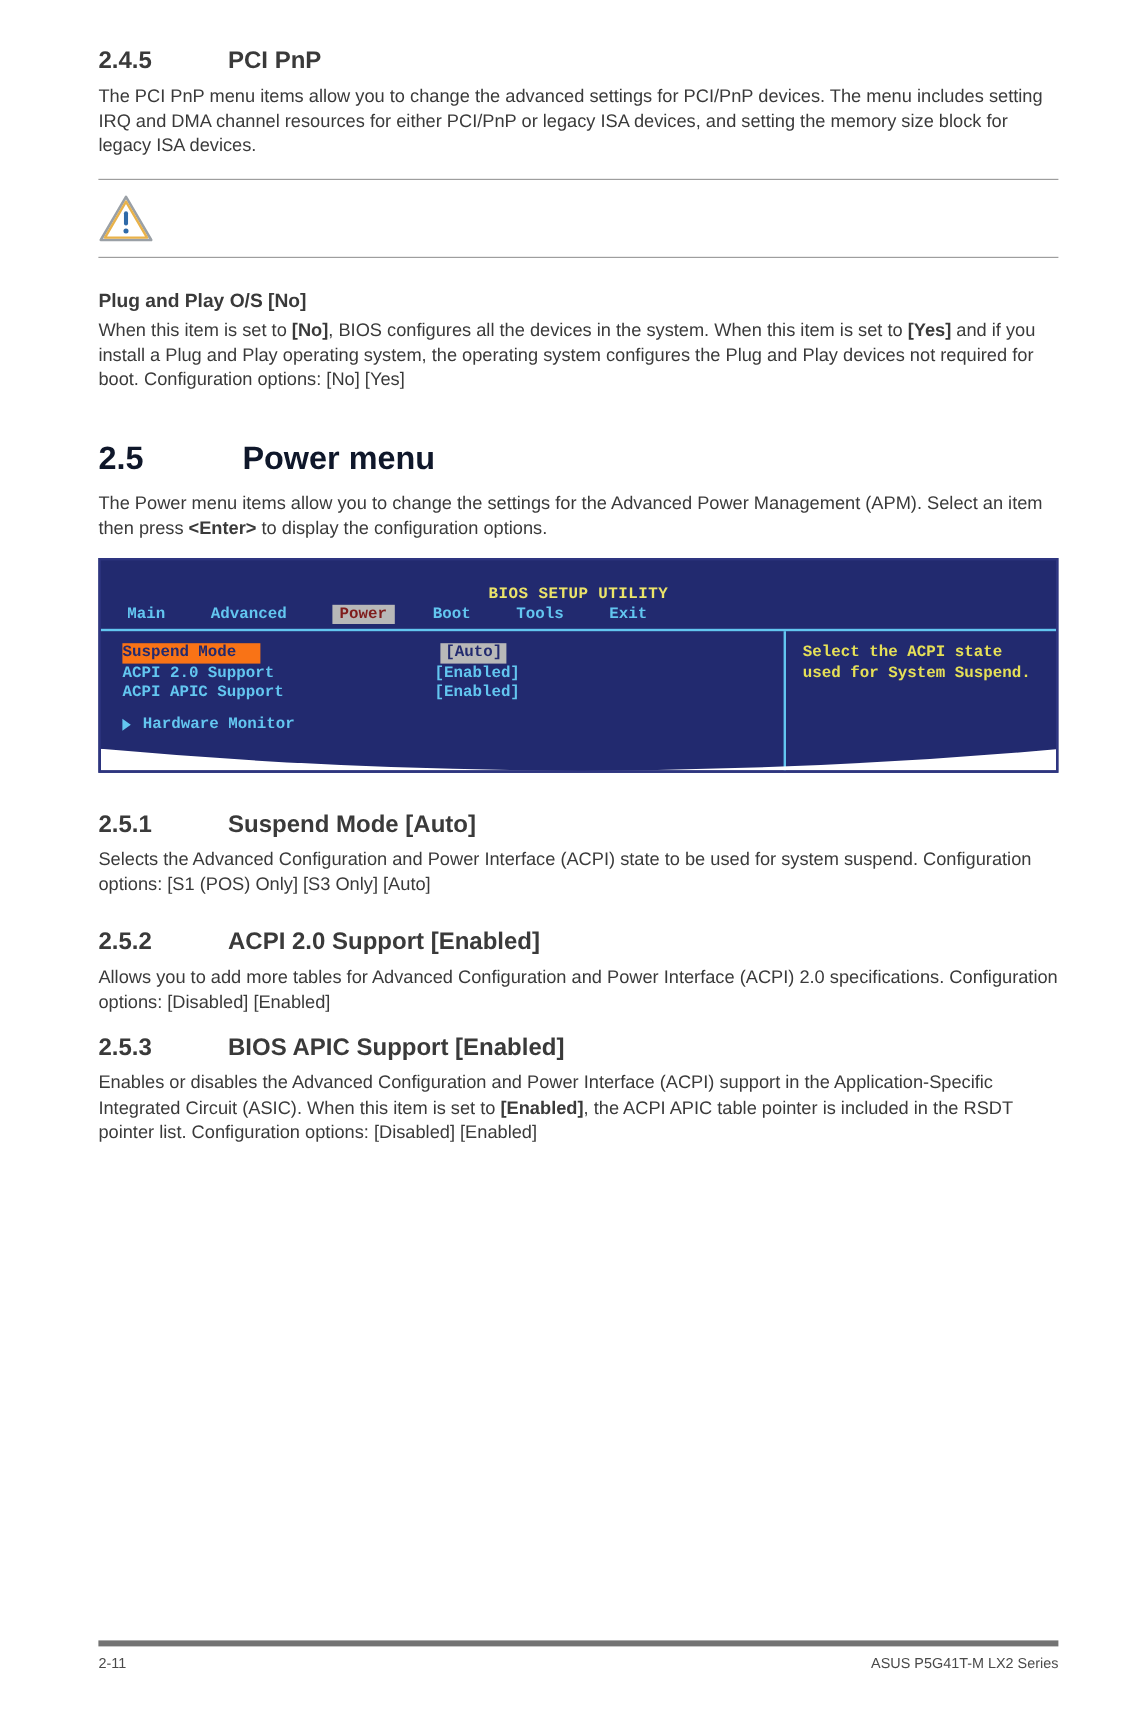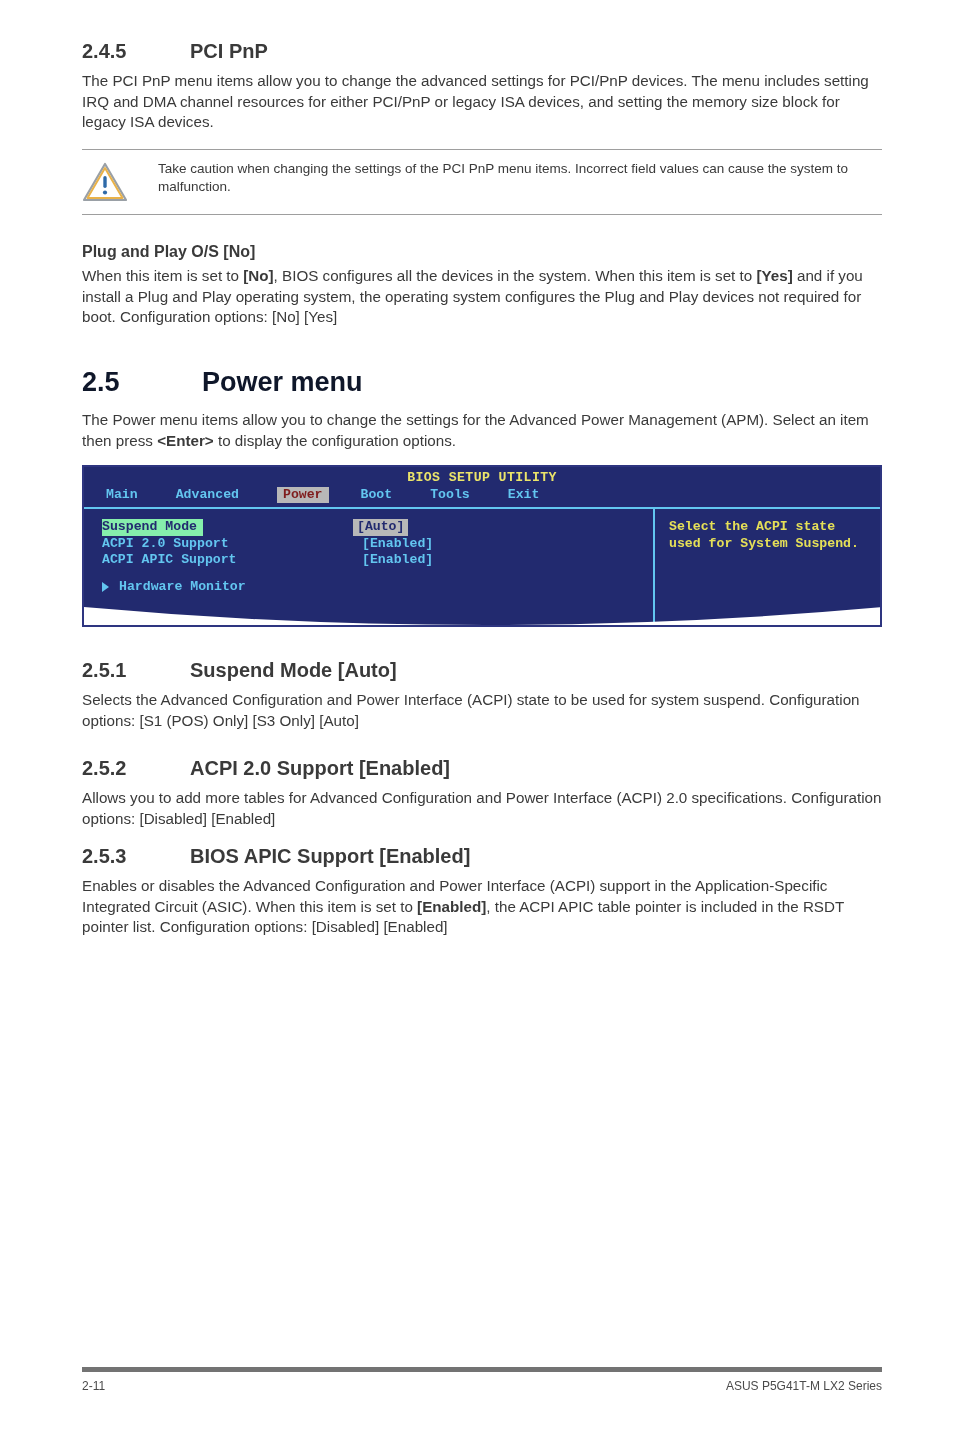--- a/index.html
+++ b/index.html
@@ -61,21 +61,21 @@
     font-size: 13.2px;
     line-height: 1.25;
     color: #63c6f0;
     border: 2px solid #2e3580;
     position: relative;
     overflow: hidden;
   }
   .bios-title {
     text-align: center;
     color: #ebe46a;
-    padding-top: 3px;
+    padding-top: 20px;
     letter-spacing: 0.4px;
     font-weight: bold;
   }
   .bios-tabs {
     display: flex;
     padding: 0 22px 4px 22px;
     gap: 12px;
     align-items: center;
   }
   .bios-tabs span {
@@ -147,21 +147,20 @@
 
 <div class="callout">
   <div class="icon-wrap">
     <svg width="46" height="40" viewBox="0 0 46 40">
       <polygon points="23,2 44,38 2,38" fill="none" stroke="#9aa0a6" stroke-width="2.2" stroke-linejoin="round"></polygon>
       <polygon points="23,6 40.5,36 5.5,36" fill="none" stroke="#e9b24a" stroke-width="2" stroke-linejoin="round"></polygon>
       <rect x="21.3" y="14" width="3.4" height="12" rx="1.7" fill="#2f6aa8"></rect>
       <circle cx="23" cy="30.5" r="2.1" fill="#2f6aa8"></circle>
     </svg>
   </div>
-  <div class="msg">Take caution when changing the settings of the PCI PnP menu items. Incorrect field values can cause the system to malfunction.</div>
 </div>
 
 <div class="h4">Plug and Play O/S [No]</div>
 <p class="p">
   <span>When this item is set to </span><b>[No]</b><span>, BIOS configures all the devices in the system. When this item is set to </span><b>[Yes]</b><span> and if you install a Plug and Play operating system, the operating system configures the Plug and Play devices not required for boot. Configuration options: [No] [Yes]</span>
 </p>
 
 <div class="h2">
   <span class="num">2.5</span><span>Power menu</span>
 </div>
@@ -175,21 +174,21 @@
     <span>Main</span>
     <span>Advanced</span>
     <span class="active">Power</span>
     <span>Boot</span>
     <span>Tools</span>
     <span>Exit</span>
   </div>
   <div class="bios-body">
     <div class="bios-left">
       <div class="bios-row">
-        <span class="lbl" style="background:#86efac;color:#222a6f;flex:0 0 auto;padding-right:6px;">Suspend Mode</span>
+        <span class="lbl" style="background:#f97316;color:#222a6f;flex:0 0 auto;padding-right:20px;">Suspend Mode</span>
         <span style="flex:0 0 calc(260px - 110px);"></span>
         <span class="val" style="background:#b8b8b8;color:#222a6f;padding:0 4px;">[Auto]</span>
       </div>
       <div class="bios-row">
         <span class="lbl">ACPI 2.0 Support</span>
         <span class="val">[Enabled]</span>
       </div>
       <div class="bios-row">
         <span class="lbl">ACPI APIC Support</span>
         <span class="val">[Enabled]</span>

